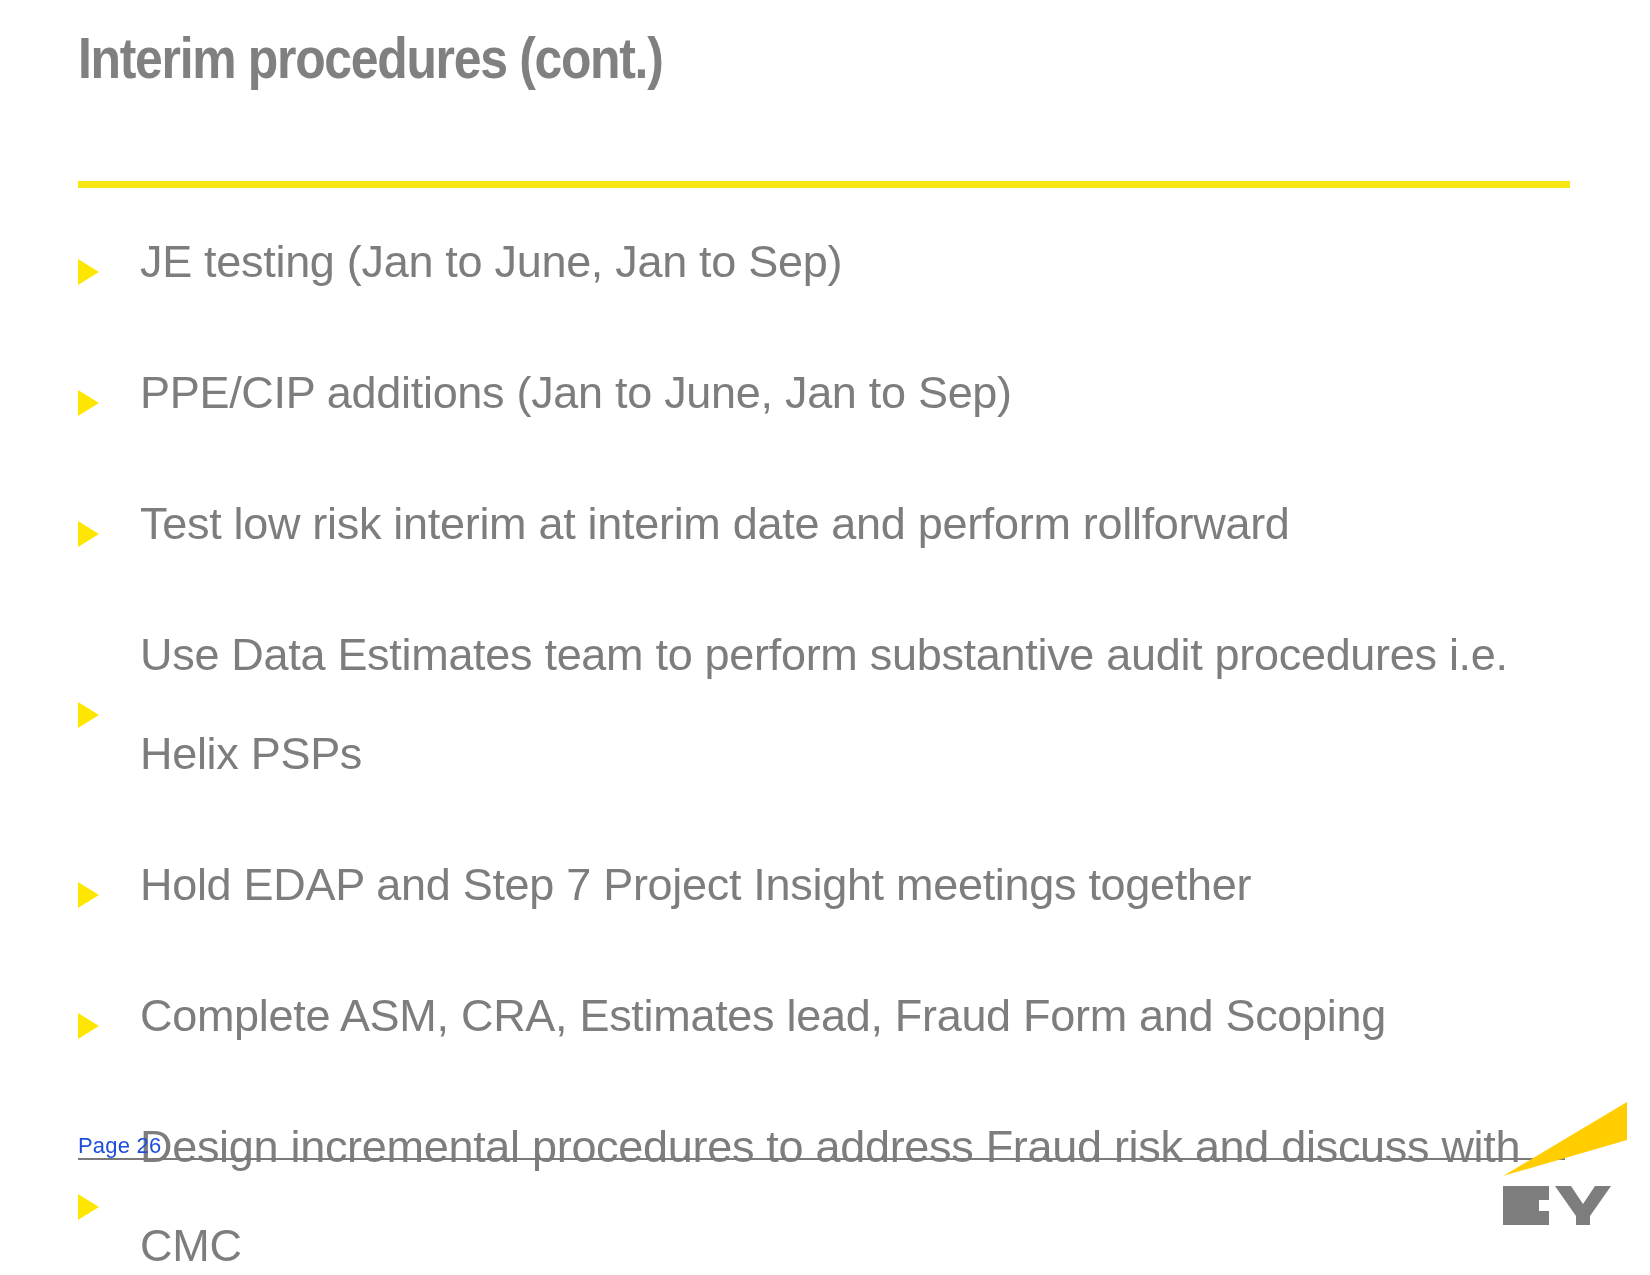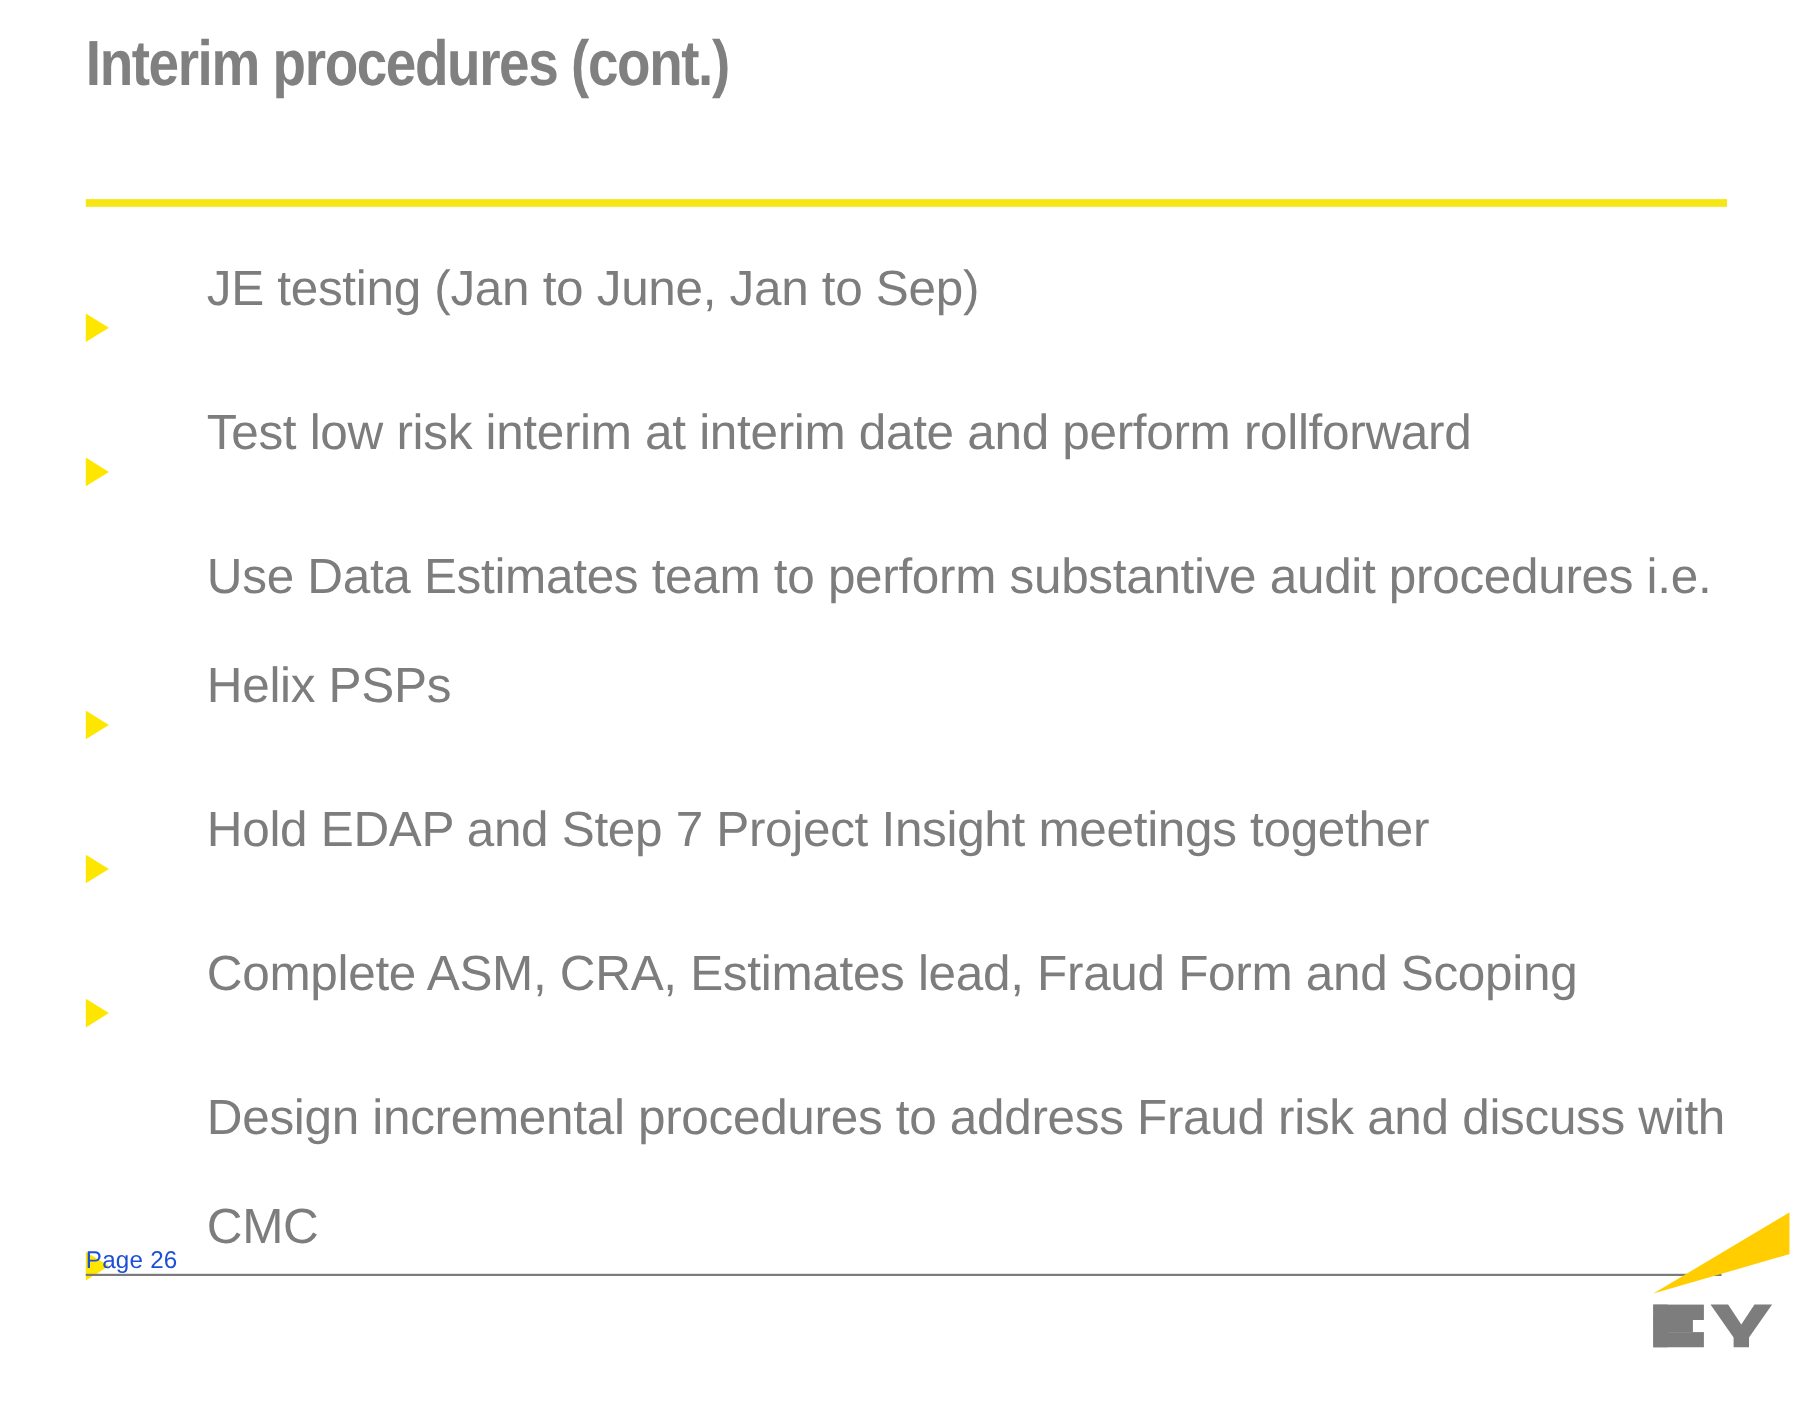--- a/index.html
+++ b/index.html
@@ -53,23 +53,22 @@
   .bullets {
     position: absolute;
     left: 78px;
     top: 212px;
     width: 1500px;
   }
 
   .bullet-row {
     position: relative;
     display: flex;
-    align-items: flex-end;
+    align-items: center;
     margin-bottom: 32px;
-    gap: 48px;
   }
 
   .bullet-marker {
     flex: 0 0 auto;
     width: 62px;
     padding-top: 21px;
     display: flex;
     justify-content: flex-start;
   }
 
@@ -130,20 +129,26 @@
 
   <div class="bullets">
 
     <div class="bullet-row">
       <div class="bullet-marker">
         <div class="tri"></div>
       </div>
       <div class="bullet-text">JE testing (Jan to June, Jan to Sep)</div>
     </div>
 
+    <div class="bullet-row">
+      <div class="bullet-marker">
+        <div class="tri"></div>
+      </div>
+      <div class="bullet-text">PPE/CIP additions (Jan to June, Jan to Sep)</div>
+    </div>
 
     <div class="bullet-row">
       <div class="bullet-marker">
         <div class="tri"></div>
       </div>
       <div class="bullet-text">Test low risk interim at interim date and perform rollforward</div>
     </div>
 
     <div class="bullet-row">
       <div class="bullet-marker">

